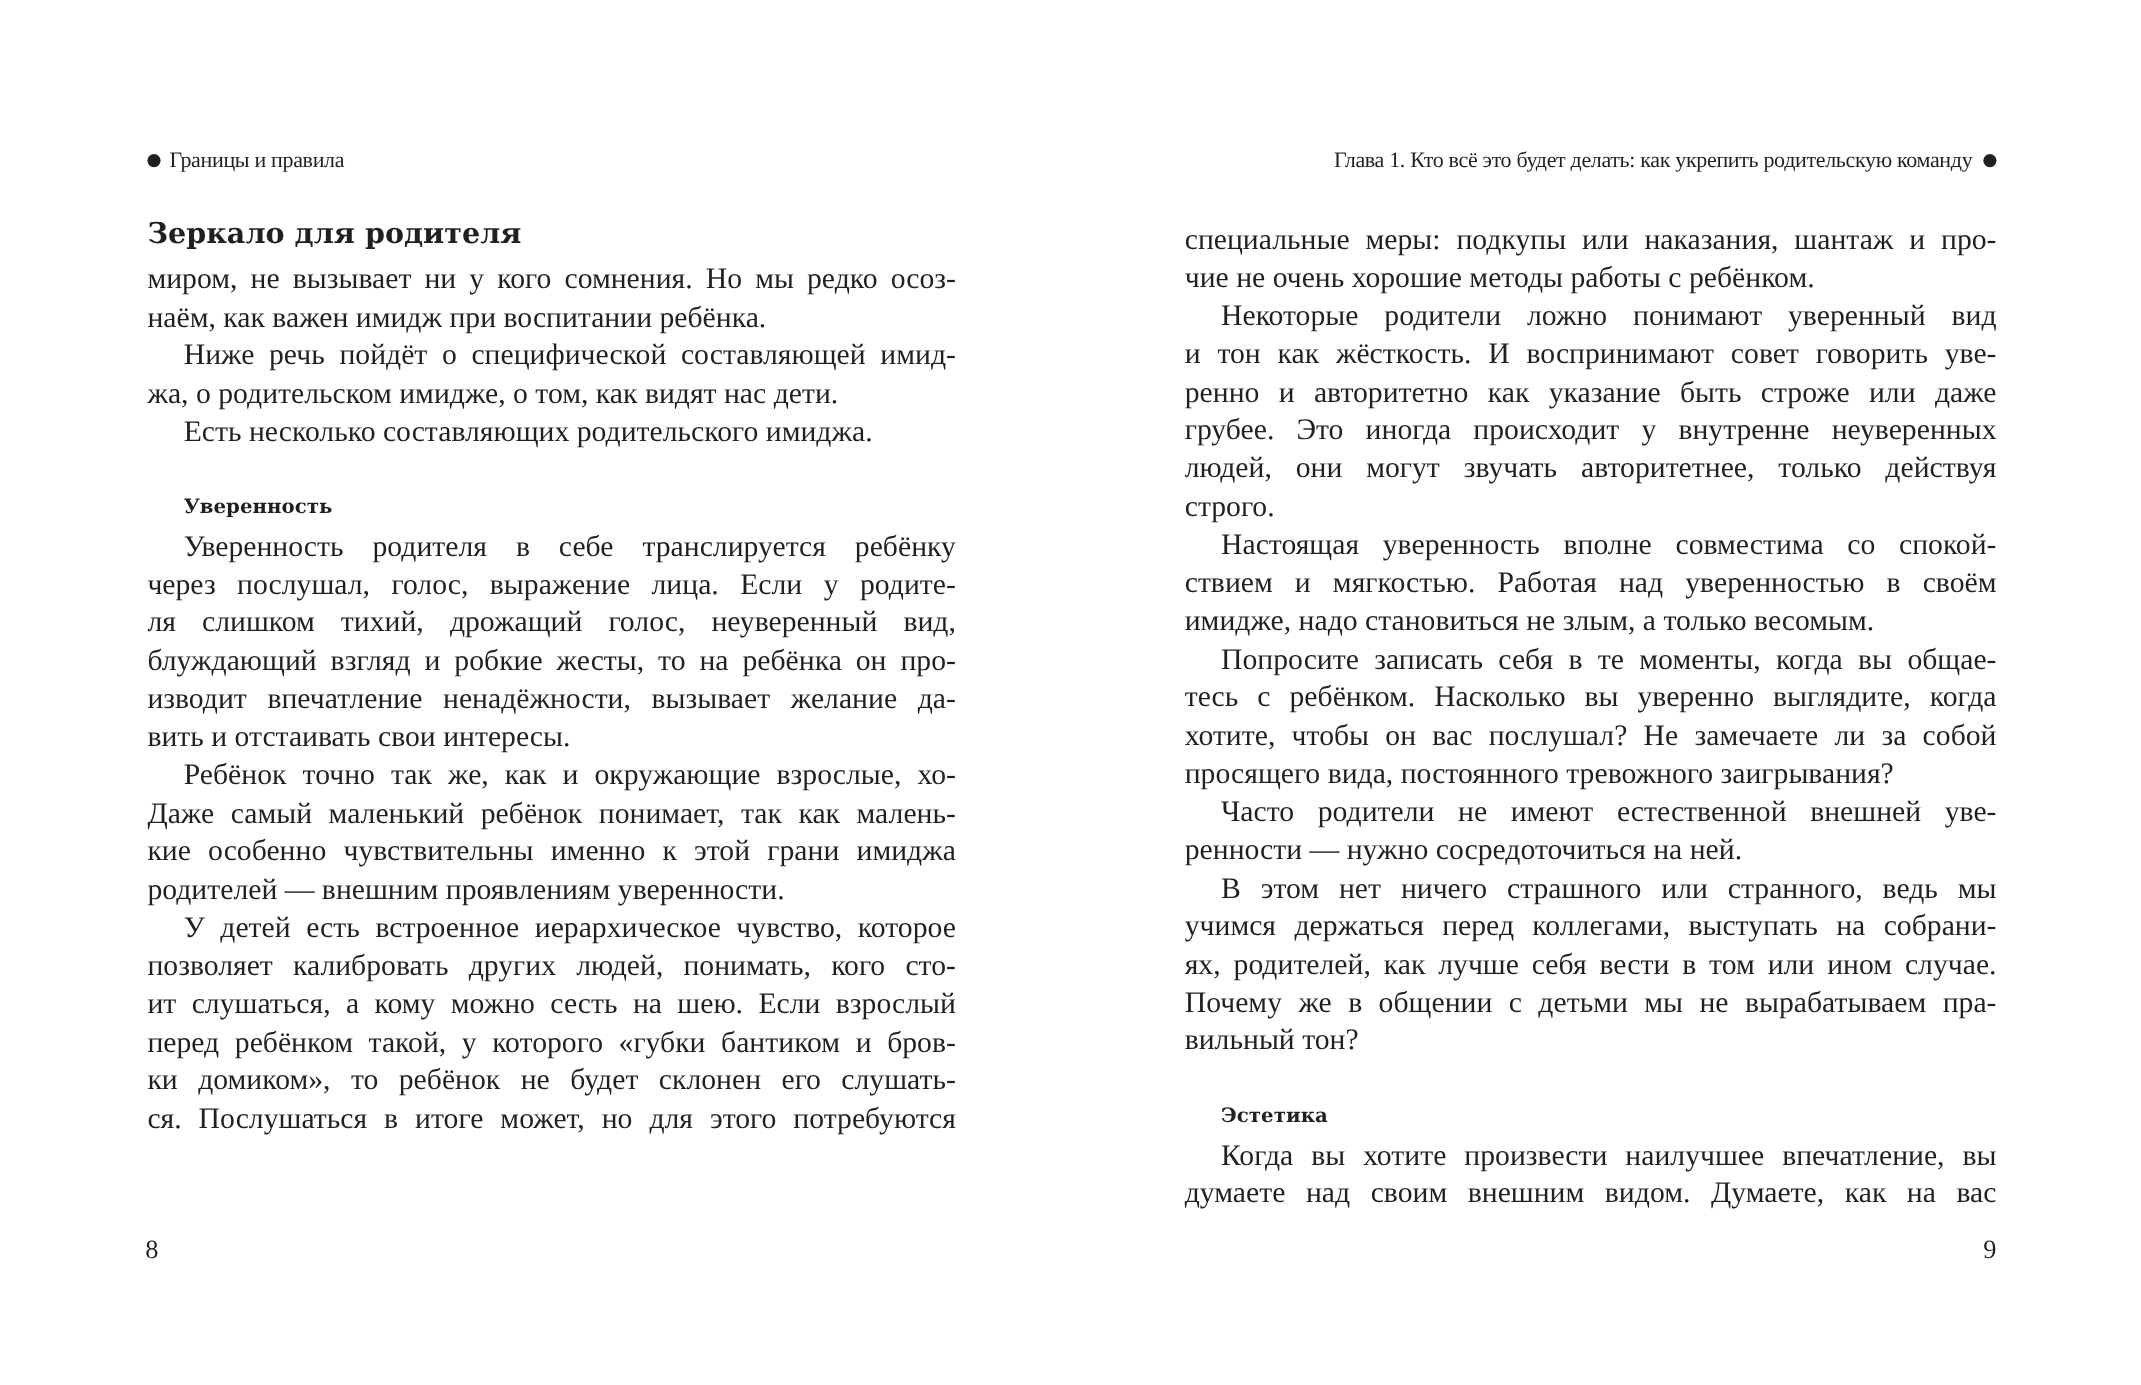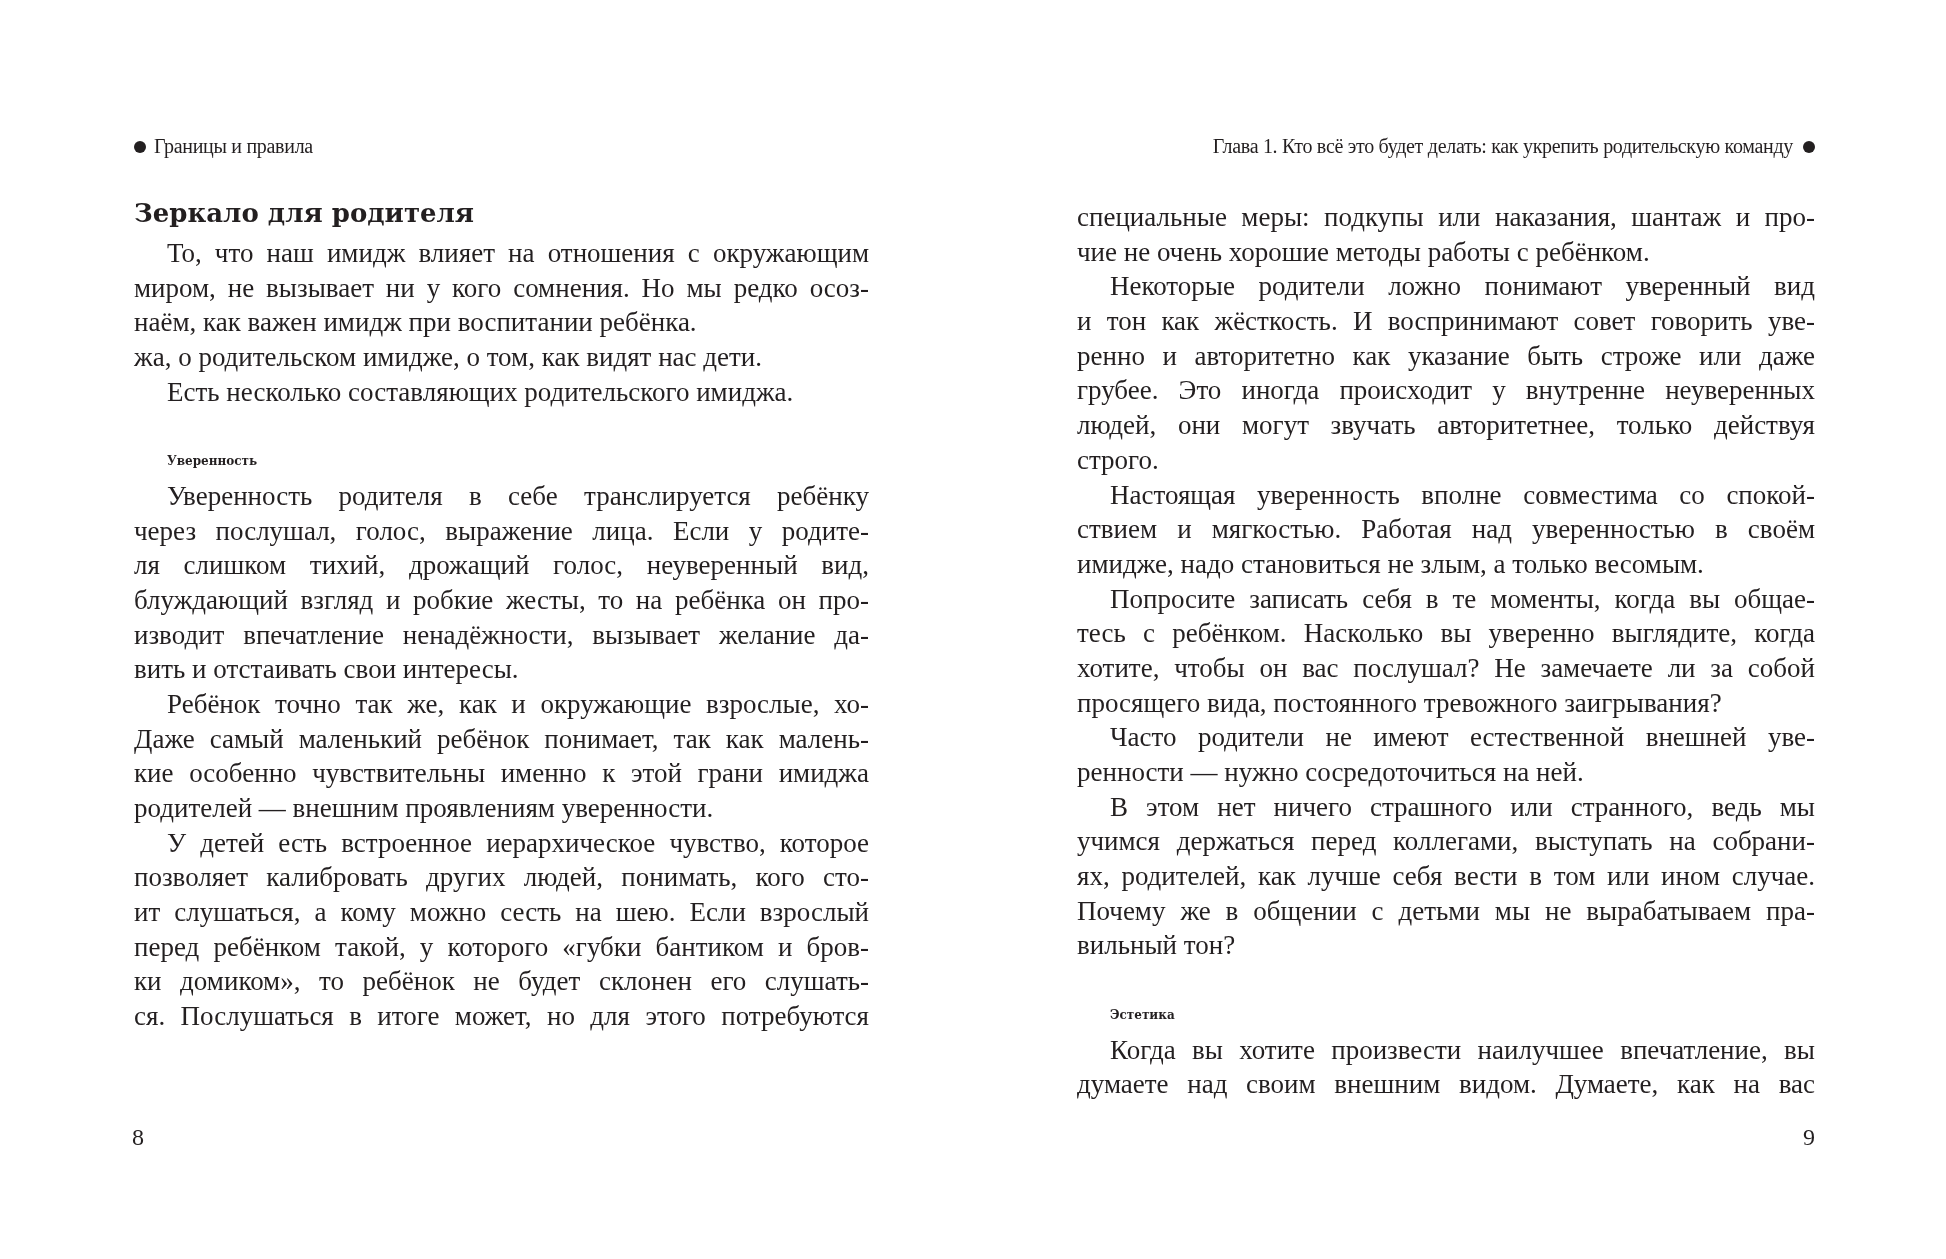--- a/index.html
+++ b/index.html
@@ -24,42 +24,42 @@
   .flow { position: absolute; left: 0; width: 100%; }
   .page.left .flow { top: 236px; }
   .page.right .flow { top: 200px; }
 
   .line { display: block; height: 34.7px; line-height: 34.7px; font-size: 27px;
           text-align: justify; text-align-last: justify; white-space: nowrap; overflow: visible; font-family: Liberation Serif, serif; }
   .line.last { text-align: left; text-align-last: left; }
   .line.indent { padding-left: 33px; }
 
   .subheading { display: block; height: 34.7px; line-height: 34.7px; padding-left: 33px;
-                font-family: "DejaVu Serif", serif; font-weight: bold; font-size: 12px; }
+                font-family: "DejaVu Serif", serif; font-weight: bold; font-size: 18px; }
   .gap { display: block; height: 34.7px; }
 
   .folio { position: absolute; top: 1122px; font-size: 24px; line-height: 30px; }
   .page.left .folio { left: -2px; }
   .page.right .folio { right: 0; }
 </style>
 </head>
 <body>
 
 <div class="page left">
   <div class="running-head">
     <span class="bullet"></span><span>Границы и правила</span>
   </div>
   <div class="chapter-title">Зеркало для родителя</div>
   <div class="flow" id="flow-left">
       <div class="paragraph">
-        <span class="line indent" style="white-space: normal;">То, что наш имидж влияет на отношения с окружающим</span>
         <span class="line" style="white-space: normal;">миром, не вызывает ни у кого сомнения. Но мы редко осоз-</span>
         <span class="line last" style="white-space: normal;">наём, как важен имидж при воспитании ребёнка.</span>
       </div>
       <div class="paragraph">
+        <span class="line indent" style="white-space: normal;">Ниже речь пойдёт о специфической составляющей имид-</span>
         <span class="line last" style="white-space: normal;">жа, о родительском имидже, о том, как видят нас дети.</span>
       </div>
       <div class="paragraph">
         <span class="line indent last" style="white-space: normal; text-align: right;">Есть несколько составляющих родительского имиджа.</span>
       </div>
       <div class="gap"></div>
       <div class="subheading">Уверенность</div>
       <div class="paragraph">
         <span class="line indent" style="white-space: normal;">Уверенность родителя в себе транслируется ребёнку</span>
         <span class="line" style="white-space: normal;">через послушал, голос, выражение лица. Если у родите-</span>

